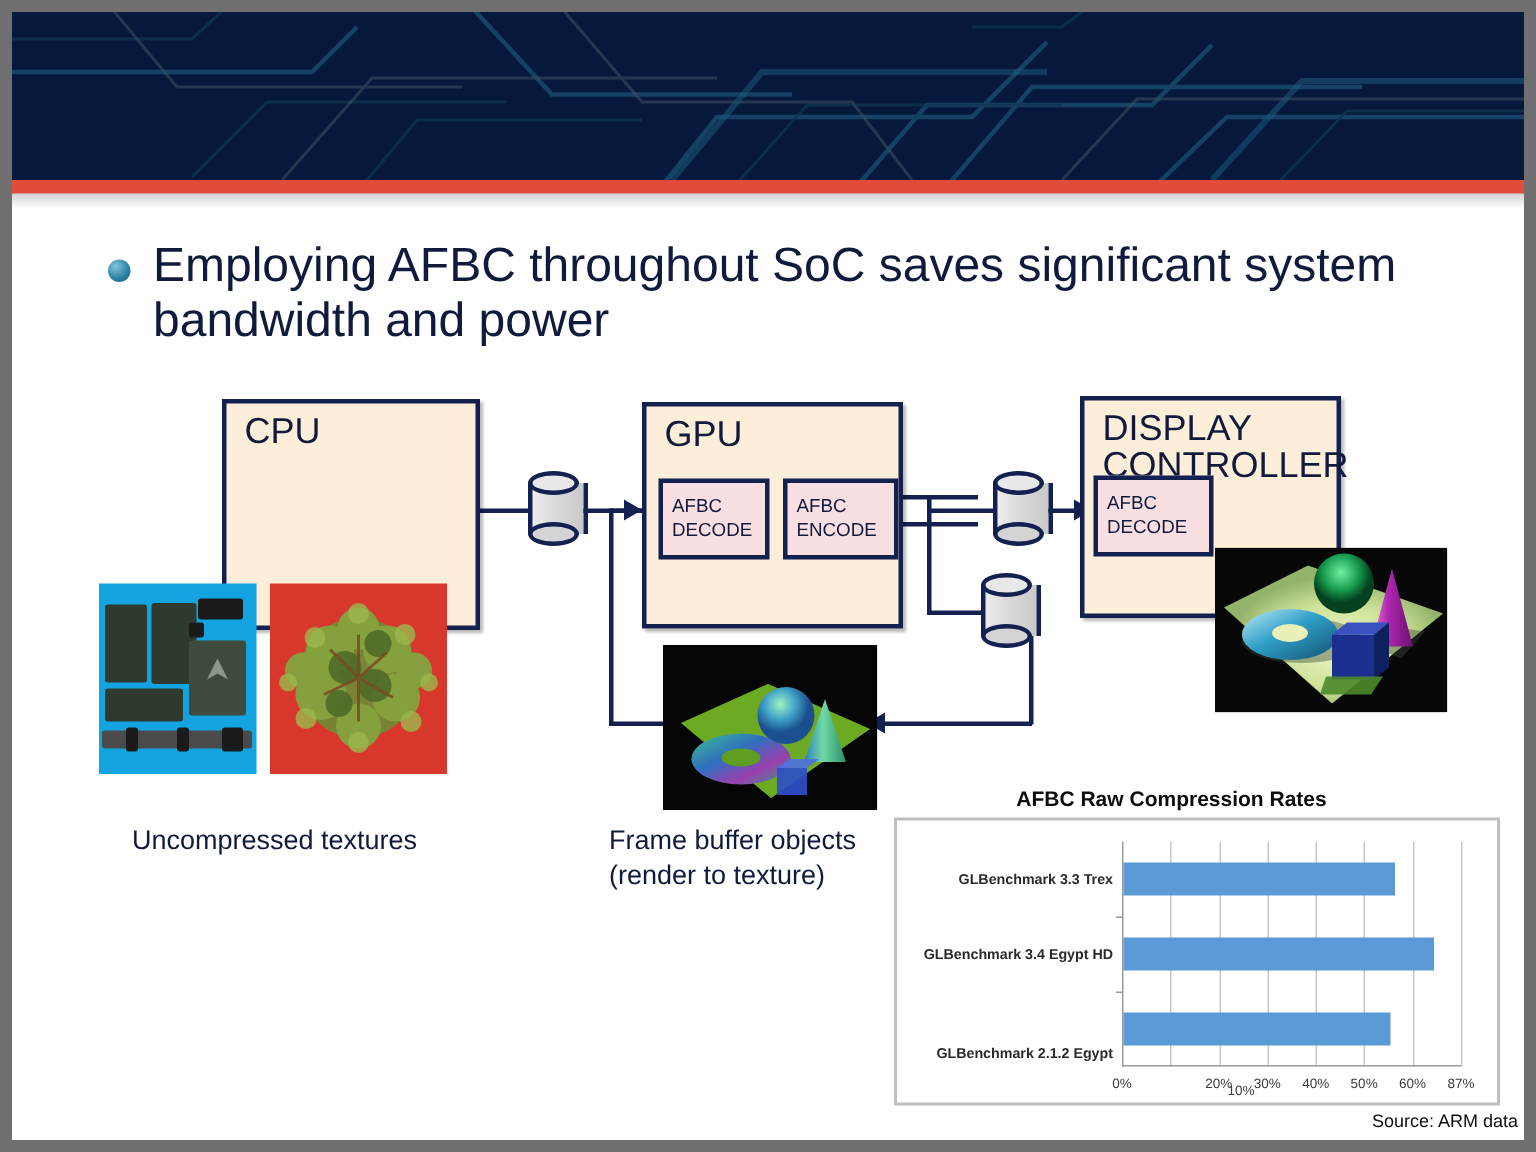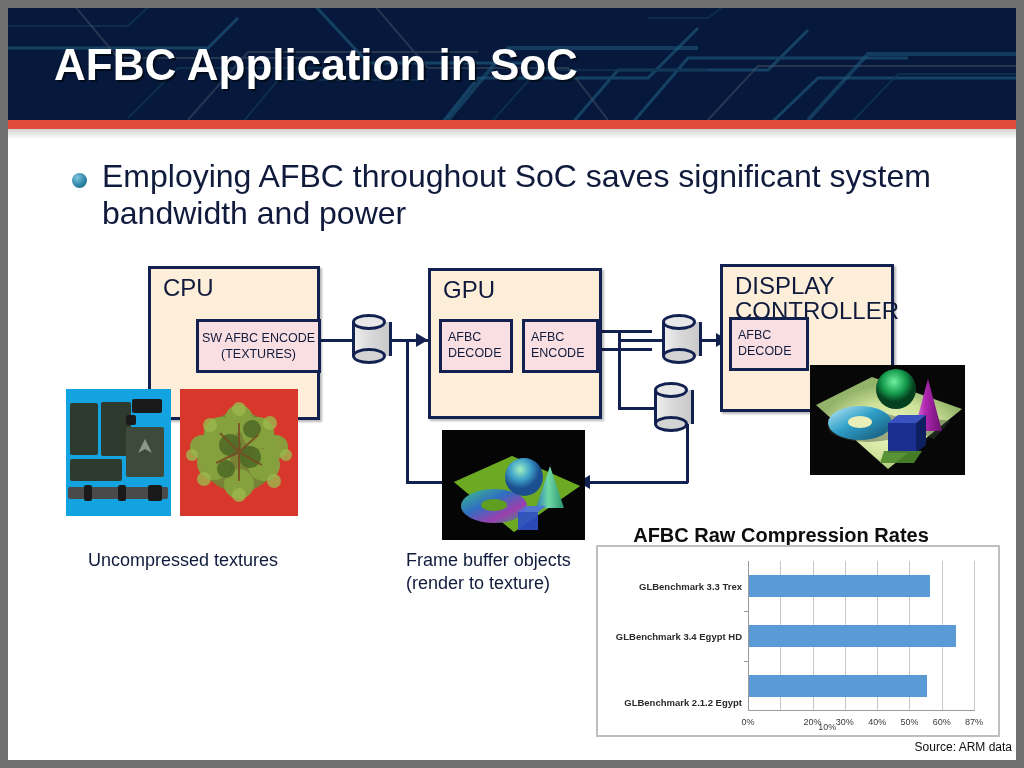--- a/index.html
+++ b/index.html
@@ -74,21 +74,21 @@
   
   #tex-foliage{background:#d8372c;}
 
   
   .caption{position:absolute;color:#101a3c;font-size:18px;line-height:1.3;
            white-space:pre-line;}
 
   
   #chart-wrap{position:absolute;left:588px;top:516px;width:420px;height:236px;}
   #chart-title{position:absolute;left:0;top:0;width:370px;text-align:center;
-      font-size:20px;font-weight:bold;color:#0d0d0d;}
+      font-size:14px;font-weight:bold;color:#0d0d0d;}
   #chart-panel{position:absolute;left:0;top:21px;width:404px;height:192px;
       background:#ffffff;border:2px solid #bfbfbf;box-sizing:border-box;}
   #plot{position:absolute;left:150px;top:14px;width:226px;height:150px;}
   .gridline{position:absolute;top:0;width:1px;height:100%;background:#c8c8c8;}
   .axisline{position:absolute;left:0;top:0;width:1px;height:100%;background:#9a9a9a;}
   .axisbase{position:absolute;left:0;bottom:0;width:100%;height:1px;background:#9a9a9a;}
   .bar{position:absolute;background:#5b9bd5;}
   .tick-lbl{position:absolute;font-size:9px;color:#3a3a3a;text-align:center;}
   .cat-lbl{position:absolute;font-size:9.5px;color:#2a2a2a;text-align:right;
            white-space:nowrap;font-weight:bold;}
@@ -121,21 +121,20 @@
         <path d="M360 -10 L420 60 L560 60 L600 112"></path>
         <path d="M180 112 L240 44 L470 44"></path>
         <path d="M700 112 L750 58 L1010 58"></path>
         <path d="M60 -10 L110 50 L300 50"></path>
       </g>
       <g stroke="#1d5e80" stroke-width="4" fill="none" opacity=".5">
         <path d="M440 112 L500 40 L690 40"></path>
         <path d="M800 112 L860 46 L1010 46"></path>
       </g>
     </svg>
-    <div id="title">AFBC Application in SoC</div>
   </div>
   <div id="redbar"></div>
   <div id="shadow"></div>
 
   <div id="bullet-row">
     <div id="bullet-dot"></div>
     <div id="bullet-text">Employing AFBC throughout SoC saves significant system bandwidth and power</div>
   </div>
 
   <div class="wire wire-h" style="left:296px;top:331px;width:48px;"></div>
@@ -154,24 +153,20 @@
 
   <div class="wire wire-v" style="left:678px;top:399px;height:76px;"></div>
   <div class="wire wire-h" style="left:578px;top:473px;width:102px;"></div>
   <div class="arrow arrow-l" style="left:570px;top:467px;"></div>
   <div class="wire wire-h" style="left:398px;top:473px;width:44px;"></div>
   <div class="wire wire-v" style="left:398px;top:331px;height:145px;"></div>
   <div class="wire wire-h" style="left:398px;top:331px;width:24px;"></div>
 
   <div class="blk" id="cpu-block" style="left:140px;top:258px;width:166px;height:148px;">
     <div class="blk-title">CPU</div>
-    <div class="sub" style="left:45px;top:50px;width:119px;height:48px;">
-      <div class="sub-label ctr" style="left:0;top:9px;">SW AFBC ENCODE
-(TEXTURES)</div>
-    </div>
   </div>
 
   <div class="blk" id="gpu-block" style="left:420px;top:260px;width:168px;height:145px;">
     <div class="blk-title">GPU</div>
     <div class="sub" style="left:8px;top:48px;width:68px;height:48px;">
       <div class="sub-label" style="left:6px;top:8px;">AFBC
 DECODE</div>
     </div>
     <div class="sub" style="left:91px;top:48px;width:71px;height:48px;">
       <div class="sub-label" style="left:6px;top:8px;">AFBC

